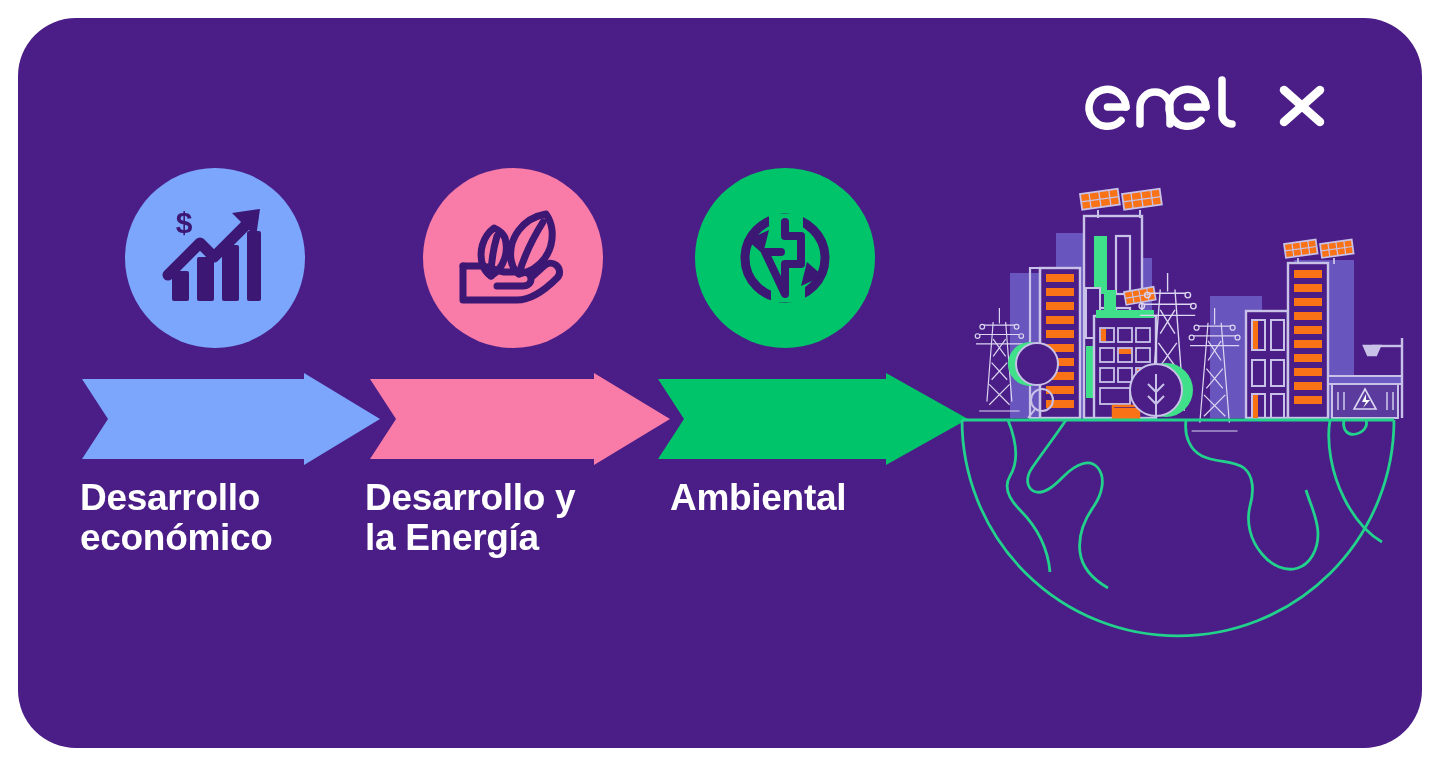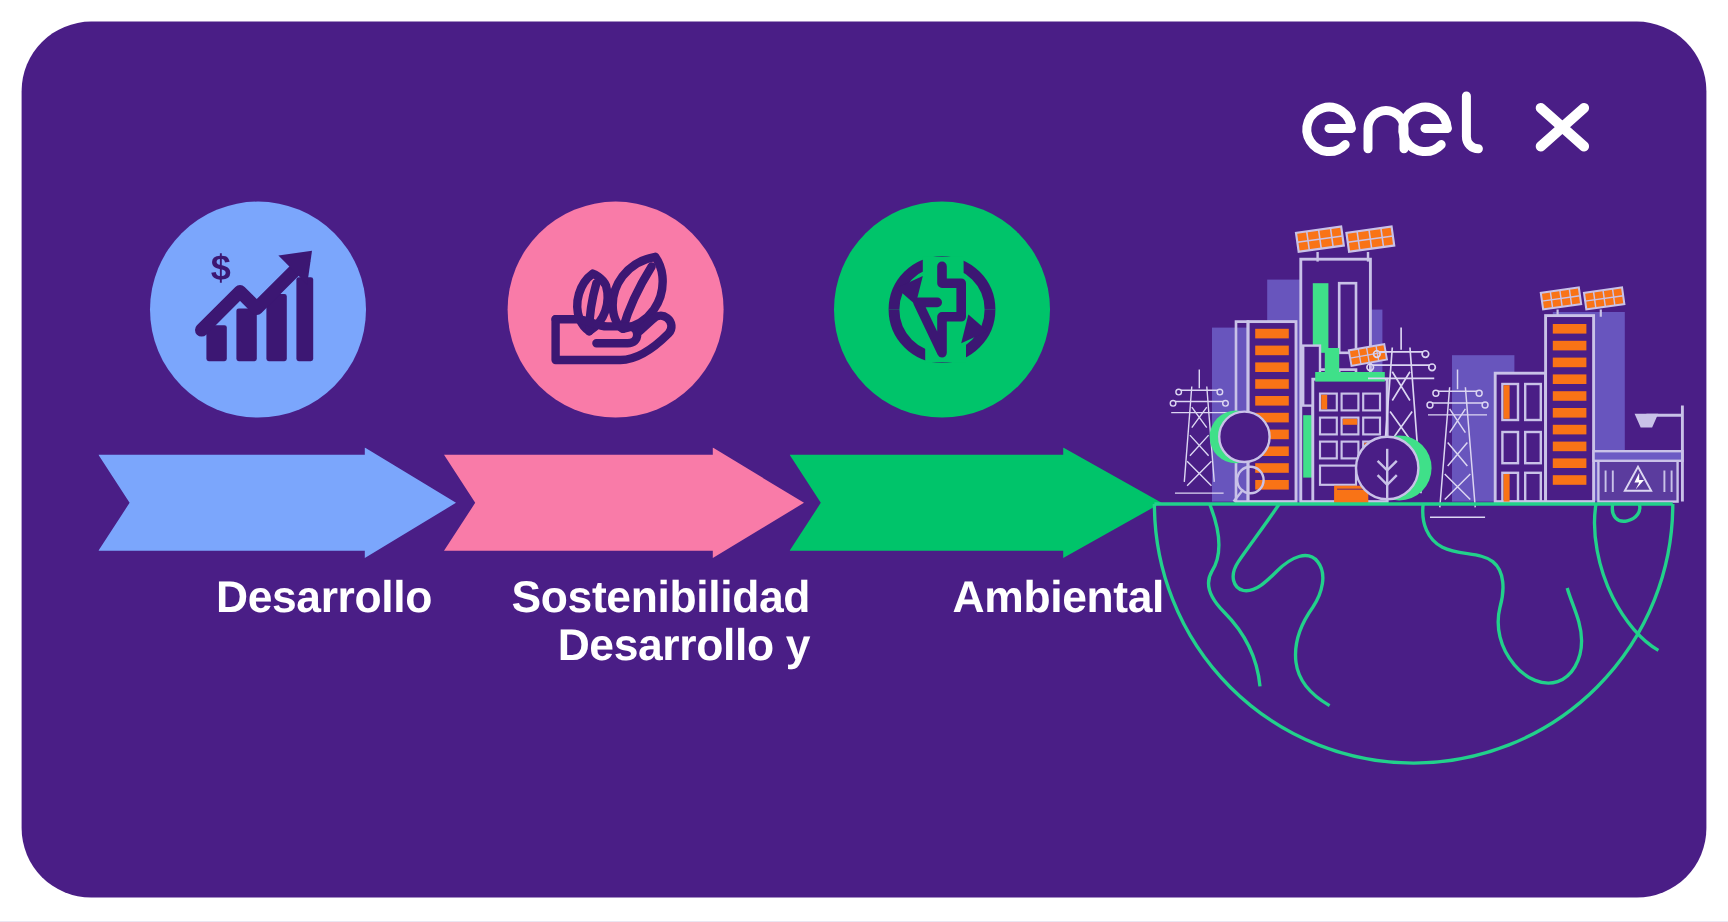--- a/index.html
+++ b/index.html
@@ -29,21 +29,21 @@
 
   .arrow-row{position:absolute;left:0;top:205px;width:900px;height:100px;}
   .arrow{position:absolute;top:0;height:92px;}
   .arrow svg{display:block;width:100%;height:100%;}
   .ar-1{left:12px;width:298px;}
   .ar-2{left:300px;width:300px;}
   .ar-3{left:588px;width:310px;}
 
   .label-row{position:absolute;left:0;top:310px;width:900px;}
   .label{position:absolute;top:0;color:#ffffff;font-weight:bold;font-size:37px;
-      line-height:1.07;text-align:right;letter-spacing:-0.3px;}
+      line-height:1.07;text-align:left;letter-spacing:-0.3px;}
   .lb-1{left:10px;width:280px;}
   .lb-2{left:295px;width:310px;}
   .lb-3{left:600px;width:300px;}
 
   
   .scene{position:absolute;left:940px;top:150px;width:460px;height:500px;}
   .scene svg{display:block;}
 </style>
 </head>
 <body>
@@ -147,24 +147,25 @@
         <div class="arrow ar-3">
           <svg viewBox="0 0 310 92" preserveAspectRatio="none">
             <polygon points="0,6 228,6 228,0 310,46 228,92 228,86 0,86 26,46" fill="#00C46A"></polygon>
           </svg>
         </div>
       </div>
 
       <div class="label-row">
         <div class="label lb-1">
           <div>Desarrollo</div>
+          <div>económico</div>
         </div>
         <div class="label lb-2">
-          <div>Sostenibilidad</div>
           <div>Desarrollo y</div>
+          <div>la Energía</div>
         </div>
         <div class="label lb-3">
           <div>Ambiental</div>
         </div>
       </div>
     </div>
 
     <div class="scene">
       <svg width="460" height="500" viewBox="0 0 460 500">
 

